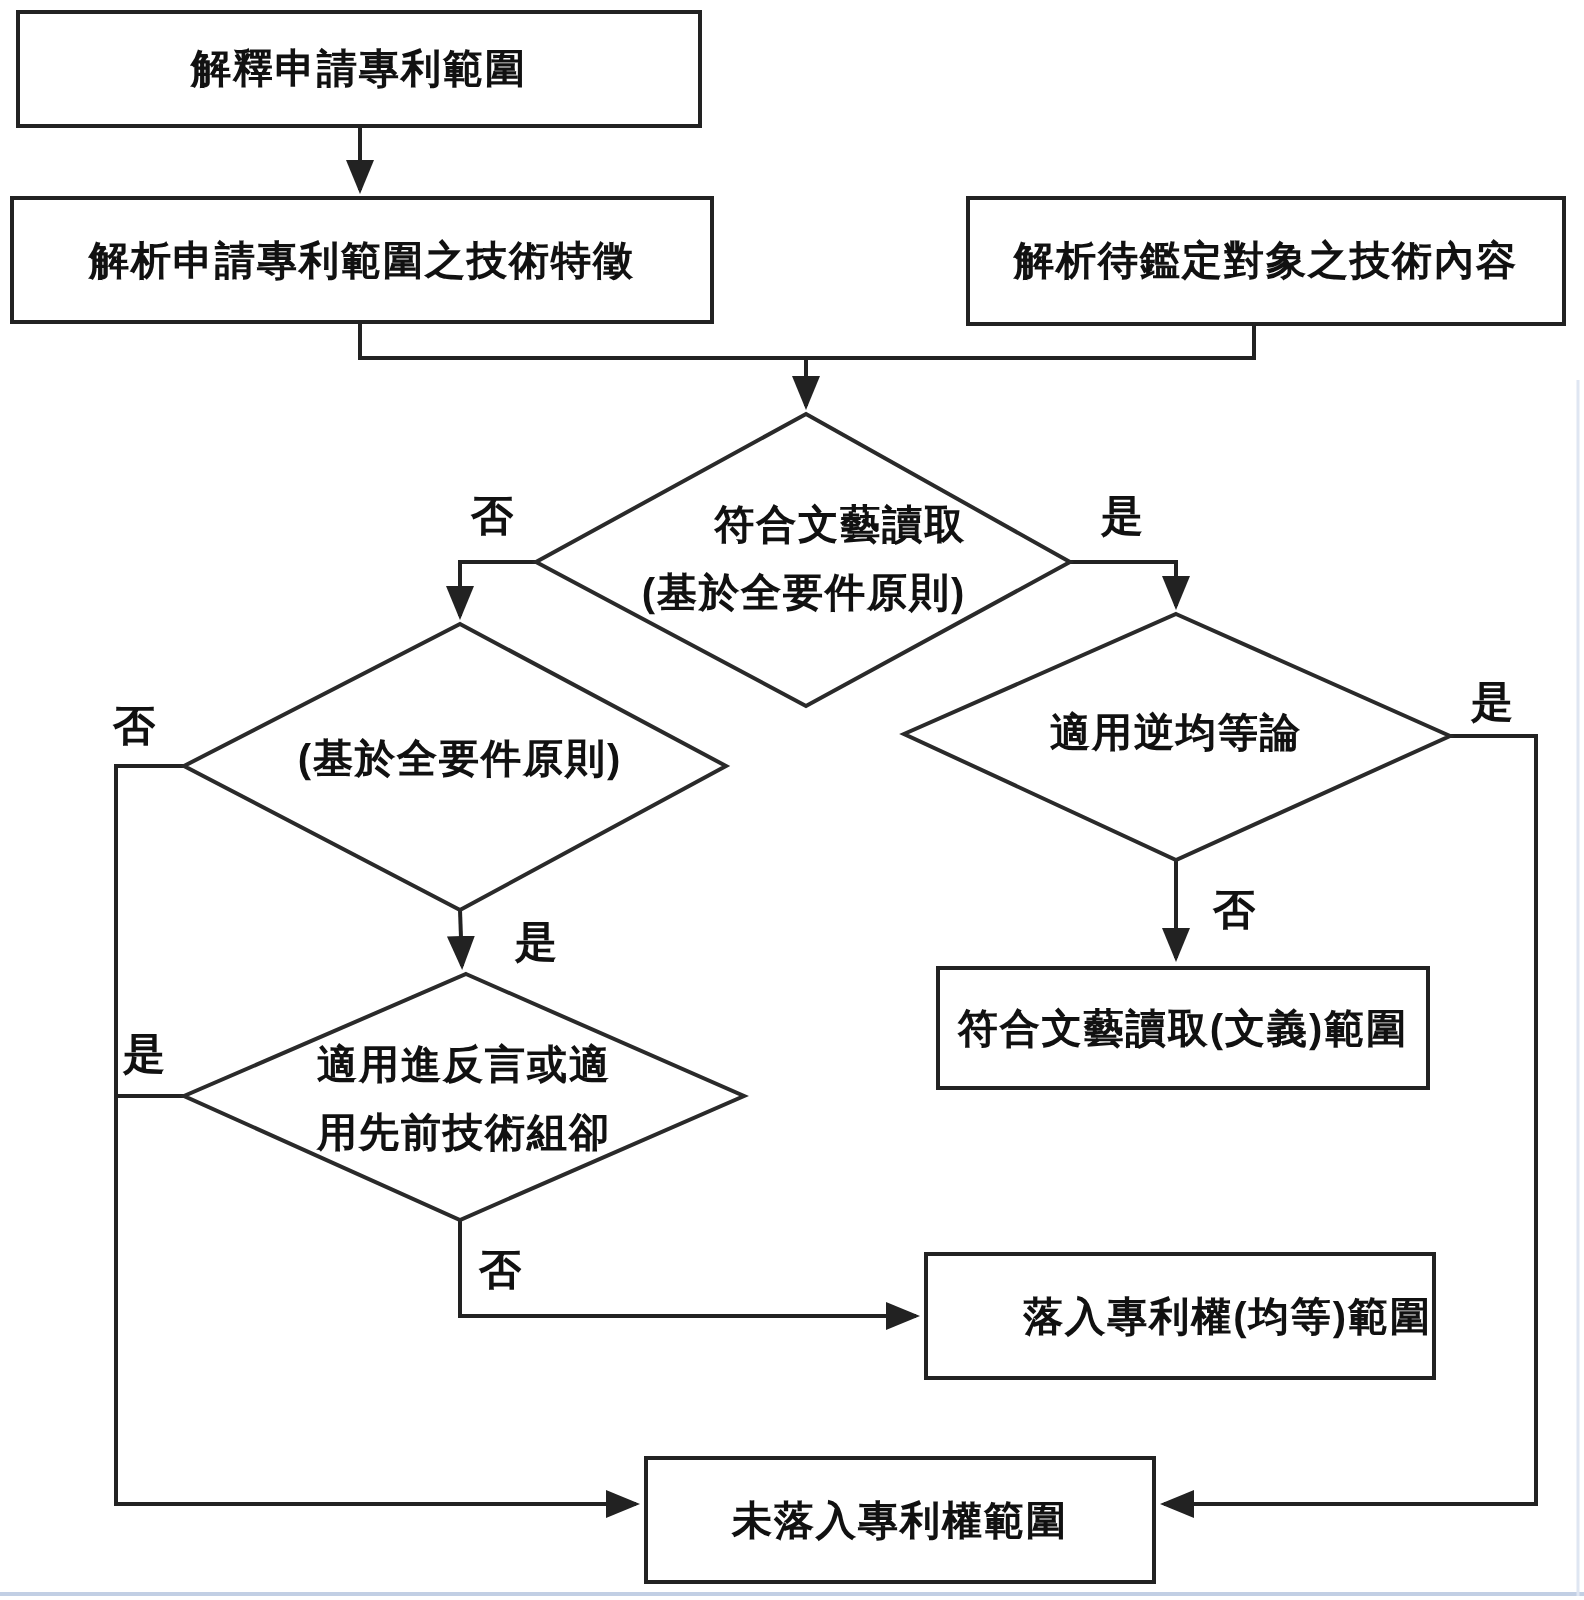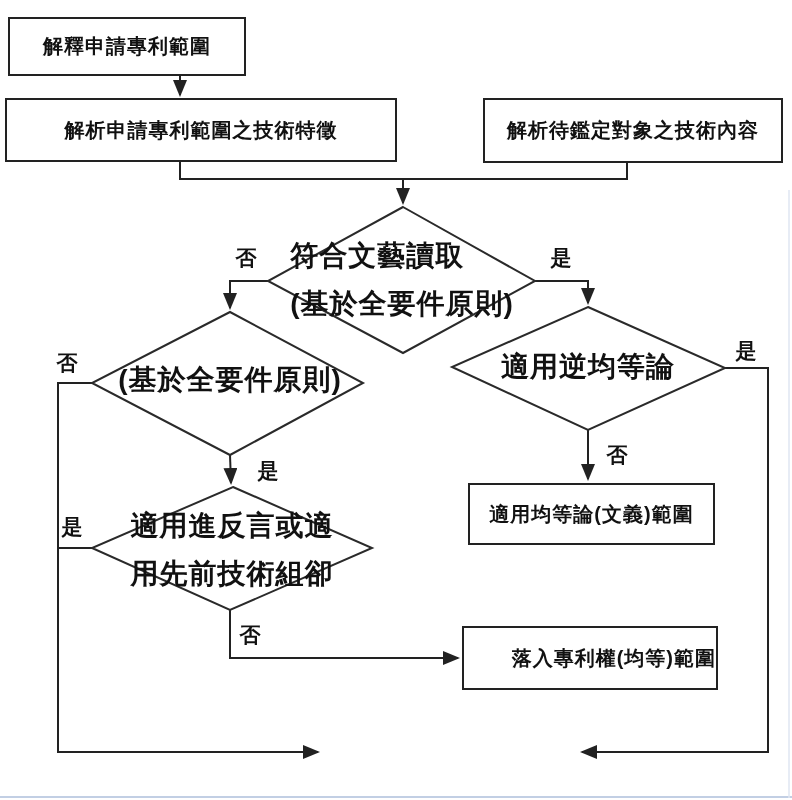--- a/index.html
+++ b/index.html
@@ -9,21 +9,21 @@
   }
   .wires { position:absolute; left:0; top:0; width:792px; height:800px; }
   .node {
     position:absolute; box-sizing:border-box; background:#ffffff;
     border:2px solid #222222; display:flex; align-items:center; justify-content:center;
     font-weight:bold; font-size:20px; color:#111111; text-align:center;
     letter-spacing:1px; z-index:2;
   }
   .dtext {
     position:absolute; transform:translate(-50%,-50%); z-index:2;
-    font-weight:bold; font-size:28px; color:#111111; text-align:left;
+    font-weight:bold; font-size:20px; color:#111111; text-align:right;
     line-height:1.7; letter-spacing:1px; white-space:nowrap;
   }
   .elabel {
     position:absolute; transform:translate(-50%,-50%); z-index:3;
     font-weight:bold; font-size:21px; color:#111111; white-space:nowrap;
   }
 </style>
 </head>
 <body>
 
@@ -58,40 +58,43 @@
     <line x1="588" y1="430" x2="588" y2="479" stroke="#222222" stroke-width="2" marker-end="url(#arw)"></line>
 
     <path d="M725,368 H768 V752 H582" fill="none" stroke="#222222" stroke-width="2" marker-end="url(#arw)"></path>
 
     <polygon points="403,207 535,281 403,353 268,281" fill="#ffffff" stroke="#2a2a2a" stroke-width="2"></polygon>
     <polygon points="230,312 363,383 230,455 92,383" fill="#ffffff" stroke="#2a2a2a" stroke-width="2"></polygon>
     <polygon points="588,307 725,368 588,430 452,367" fill="#ffffff" stroke="#2a2a2a" stroke-width="2"></polygon>
     <polygon points="233,487 372,548 230,610 92,548" fill="#ffffff" stroke="#2a2a2a" stroke-width="2"></polygon>
   </svg>
 
-  <div class="node" style="left:8px; top:5px; width:238px; height:59px;margin-top:12px;">
+  <div class="node" style="left:8px; top:5px; width:343px; height:59px;">
     <span>解釋申請專利範圍</span>
   </div>
 
-  <div class="node" style="left:5px; top:98px; width:392px; height:64px;">
+  <div class="node" style="left:5px; top:98px; width:352px; height:64px;">
     <span>解析申請專利範圍之技術特徵</span>
   </div>
 
   <div class="node" style="left:483px; top:98px; width:300px; height:65px;">
     <span>解析待鑑定對象之技術內容</span>
   </div>
 
   <div class="node" style="left:468px; top:483px; width:247px; height:62px;">
-    <span>適用均等論(文義)範圍</span>
+    <span>符合文藝讀取(文義)範圍</span>
   </div>
 
   <div class="node" style="left:462px; top:626px; width:256px; height:64px;justify-content:flex-end;">
     <span>落入專利權(均等)範圍</span>
   </div>
 
+  <div class="node" style="left:322px; top:728px; width:256px; height:64px;">
+    <span>未落入專利權範圍</span>
+  </div>
 
   <div class="dtext" style="left:402px; top:280px;">
     <div>符合文藝讀取</div>
     <div>(基於全要件原則)</div>
   </div>
 
   <div class="dtext" style="left:230px; top:380px;">
     <div>(基於全要件原則)</div>
   </div>
 

